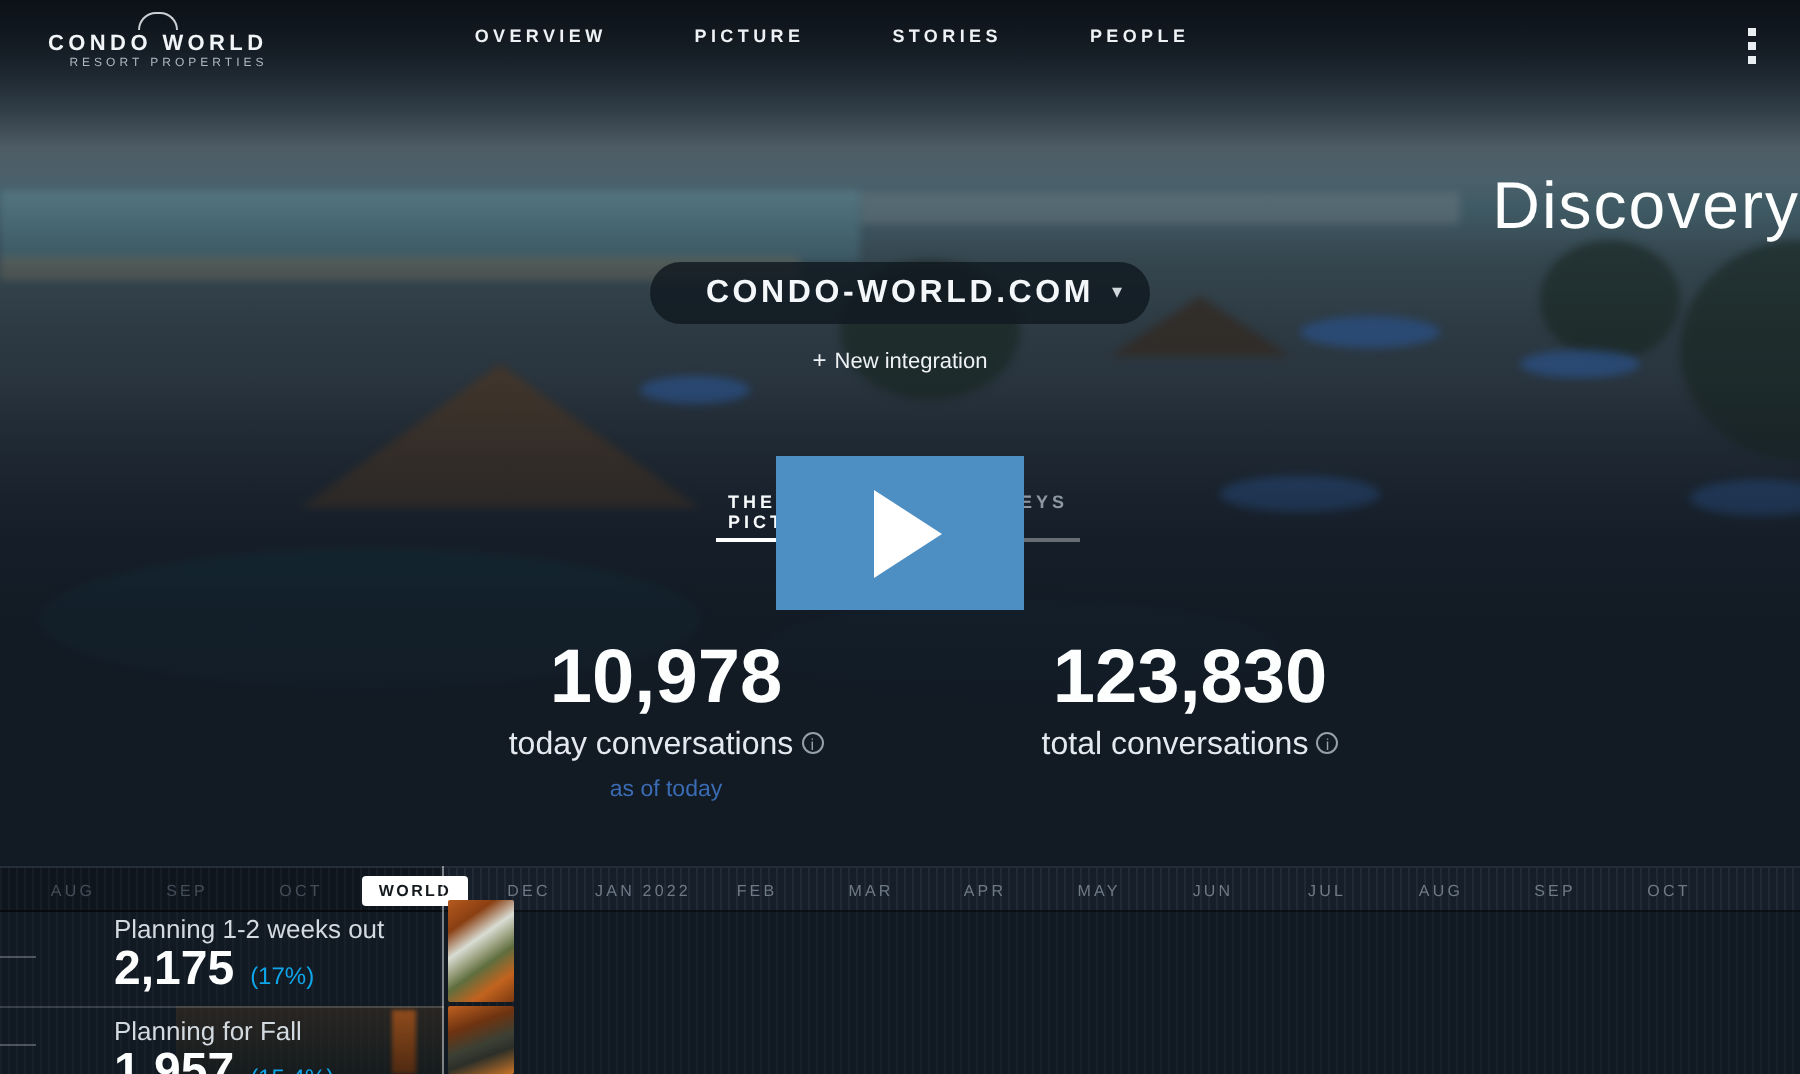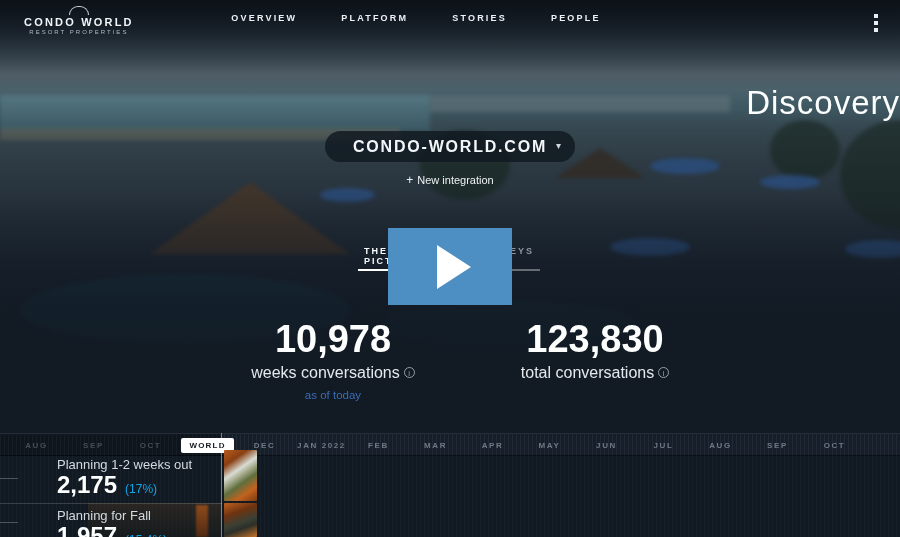--- a/index.html
+++ b/index.html
@@ -38,21 +38,21 @@
     background:#14424f; opacity:.55; }
   .pool2 { left:380px; top:300px; width:260px; height:50px; border-radius:50%;
     background:#123a46; opacity:.4; }
   .vignette-top { position:absolute; left:0; top:0; width:900px; height:90px;
     background:linear-gradient(180deg, rgba(10,14,20,.85), rgba(10,14,20,0)); }
   .vignette-bottom { position:absolute; left:0; top:190px; width:900px; height:243px;
     background:linear-gradient(180deg, rgba(18,26,36,0) 0%, rgba(18,26,36,.75) 45%, #121a24 78%); }
 
   
   .header { position:absolute; left:0; top:0; width:900px; height:40px; z-index:20; }
-  .logo { position:absolute; left:24px; top:6px; text-align:center; }
+  .logo { position:absolute; left:24px; top:6px; text-align:right; }
   .logo-dome { display:block; width:20px; height:9px; margin:0 auto 1px;
     border:1px solid #dfe6ea; border-bottom:none; border-radius:10px 10px 0 0; opacity:.9; }
   .logo-name { font-size:11px; font-weight:bold; letter-spacing:2.2px; color:#f2f5f7; white-space:nowrap; }
   .logo-tag { font-size:6px; letter-spacing:2px; color:#aeb9c1; white-space:nowrap; margin-top:1px; }
   .nav { position:absolute; left:0; top:13px; width:832px; display:flex;
     justify-content:center; gap:44px; }
   .nav-item { font-size:9px; font-weight:bold; letter-spacing:2.2px; color:#eef2f5; cursor:pointer; }
   .kebab { position:absolute; right:18px; top:14px; width:12px; height:20px; cursor:pointer;
     display:flex; flex-direction:column; align-items:center; gap:3px; }
   .kebab i { width:4px; height:4px; background:#e9eef2; display:block; }
@@ -98,21 +98,21 @@
   .stat-sub { font-size:11.5px; color:#3a6cb3; margin-top:7px; cursor:pointer; }
 
   
   .timeline { position:absolute; left:0; top:433px; width:900px; height:22px; z-index:8;
     background:#151e29; border-top:1px solid rgba(255,255,255,.07);
     box-shadow:0 1px 0 rgba(0,0,0,.4); }
   .ticks { position:absolute; inset:0;
     background:repeating-linear-gradient(90deg, rgba(255,255,255,.05) 0 1px, transparent 1px 4px); }
   .months { position:absolute; left:8px; top:0; height:22px; display:flex; }
   .month-cell { width:57px; height:22px; display:flex; align-items:center; justify-content:center; }
-  .month { font-size:8px; font-weight:bold; letter-spacing:1.6px; color:#6e7a86; white-space:nowrap; }
+  .month { font-size:8px; font-weight:normal; letter-spacing:1.6px; color:#6e7a86; white-space:nowrap; }
   .month.past { color:#434e59; }
   .today-badge { background:#ffffff; color:#14191e; font-size:8px; font-weight:bold;
     letter-spacing:1.2px; padding:3px 8px; border-radius:2px; cursor:pointer; }
   .past-shade { position:absolute; left:0; top:0; width:221px; height:22px;
     background:rgba(0,0,0,.28); }
 
   
   .rows { position:absolute; left:0; top:455px; width:900px; height:82px;
     background:#111a23; z-index:7; }
   .rows .ticks { opacity:.5; }
@@ -162,21 +162,21 @@
   </div>
 
   <div class="header">
     <div class="logo">
       <span class="logo-dome"></span>
       <div class="logo-name">CONDO WORLD</div>
       <div class="logo-tag">RESORT PROPERTIES</div>
     </div>
     <div class="nav">
       <span class="nav-item">OVERVIEW</span>
-      <span class="nav-item">PLATFORM</span>
+      <span class="nav-item">PICTURE</span>
       <span class="nav-item">STORIES</span>
       <span class="nav-item">PEOPLE</span>
     </div>
     <div class="kebab">
         <i></i>
         <i></i>
         <i></i>
       </div>
   </div>
 
@@ -201,21 +201,21 @@
   </div>
 
   <div class="play-overlay">
     <div class="play-triangle"></div>
   </div>
 
   <div class="stats">
     <div class="stat">
       <div class="stat-value">10,978</div>
       <div class="stat-label">
-        <span>weeks conversations</span><i class="info-icon">i</i>
+        <span>today conversations</span><i class="info-icon">i</i>
       </div>
       <div class="stat-sub">as of today</div>
     </div>
     <div class="stat">
       <div class="stat-value">123,830</div>
       <div class="stat-label">
         <span>total conversations</span><i class="info-icon">i</i>
       </div>
     </div>
   </div>

